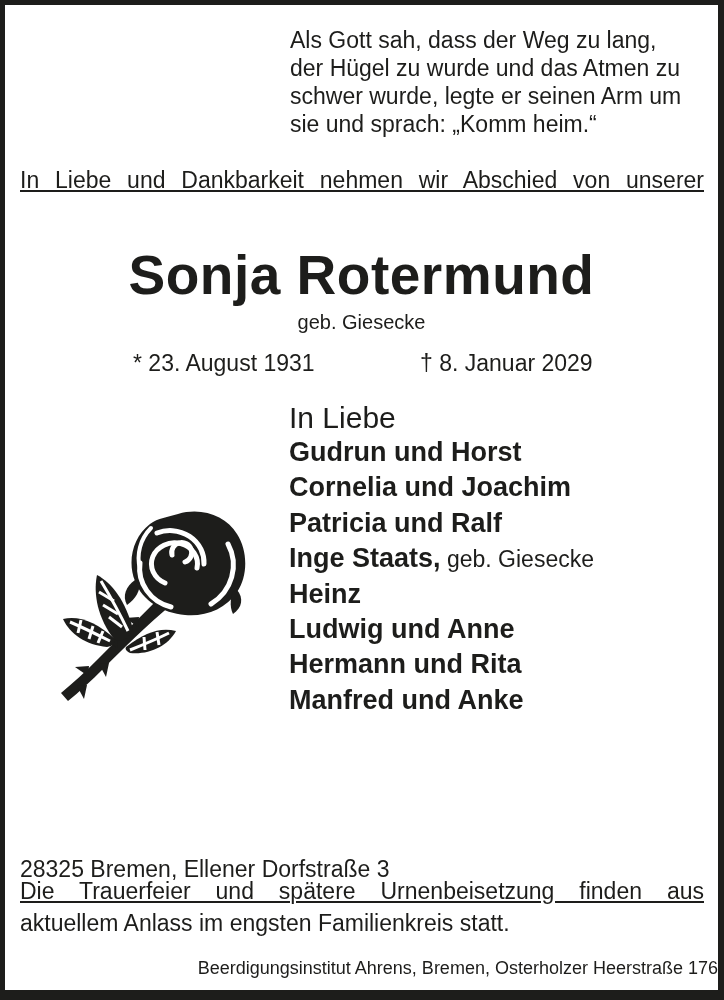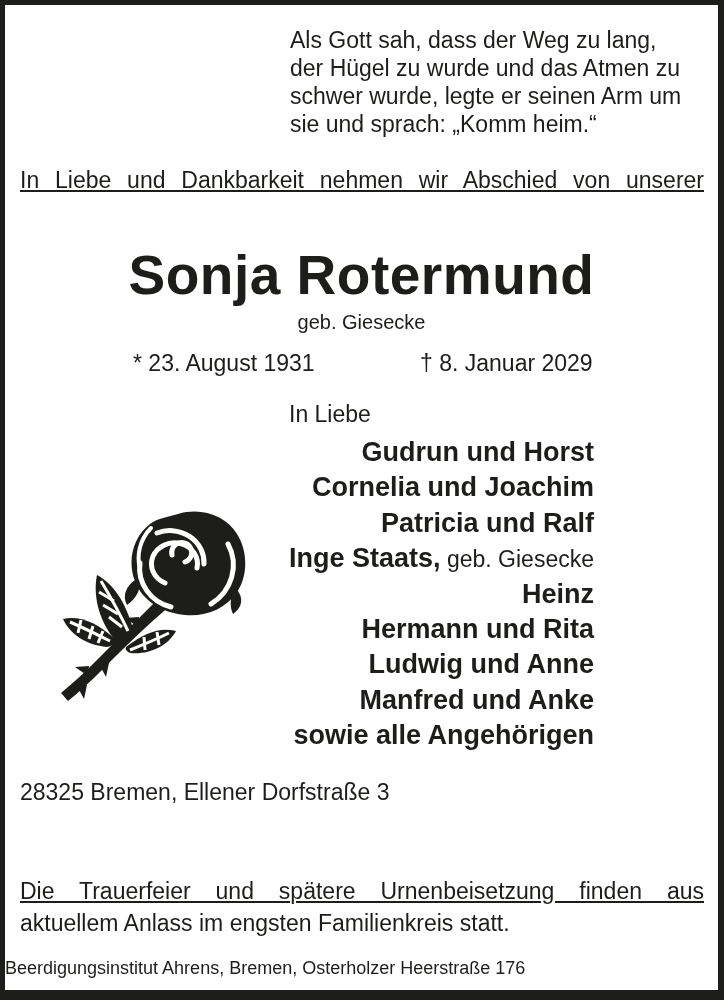--- a/index.html
+++ b/index.html
@@ -42,42 +42,42 @@
     white-space: nowrap;
   }
   .maiden-name {
     left: 0; right: 0; top: 306px;
     font-size: 20px; text-align: center;
   }
   .dates { left: 0; right: 0; top: 345px; font-size: 23px; height: 30px; }
   .birth-date { position: absolute; left: 113px; white-space: nowrap; margin-left: 15px; }
   .death-date { position: absolute; left: 415px; white-space: nowrap; }
 
-  .in-liebe { left: 284px; top: 396px; font-size: 23px; }
+  .in-liebe { left: 284px; top: 396px; font-size: 30px; }
 
-  .mourners { left: 284px; top: 430px; text-align: right; }
+  .mourners { left: 284px; top: 430px; }
   .mourner-line {
     font-size: 27px; font-weight: bold;
     line-height: 34.4px; white-space: nowrap;
   }
   .mourner-suffix { font-size: 23px; font-weight: normal; }
 
   .rose { left: 35px; top: 495px; width: 230px; height: 220px; }
 
   .address {
-    left: 15px; top: 772px;
+    left: 15px; top: 849px;
     font-size: 23px; line-height: 30.5px;
   }
   .ceremony {
     left: 15px; right: 14px; top: 871px;
     font-size: 23px; line-height: 31.5px;
   }
   .funeral-home {
     left: 0; right: 0; top: 953px;
-    font-size: 18px; text-align: left;
+    font-size: 18px; text-align: right;
   }
 </style>
 </head>
 <body>
 
 <div class="frame">
 
   <div class="abs poem">
     <div>Als Gott sah, dass der Weg zu lang,</div>
     <div>der Hügel zu wurde und das Atmen zu</div>
@@ -98,24 +98,23 @@
   </div>
 
   <div class="abs in-liebe">In Liebe</div>
 
   <div class="abs mourners">
     <div class="mourner-line"><span>Gudrun und Horst</span><span class="mourner-suffix"></span></div>
     <div class="mourner-line"><span>Cornelia und Joachim</span><span class="mourner-suffix"></span></div>
     <div class="mourner-line"><span>Patricia und Ralf</span><span class="mourner-suffix"></span></div>
     <div class="mourner-line"><span>Inge Staats,</span><span class="mourner-suffix"> geb. Giesecke</span></div>
     <div class="mourner-line"><span>Heinz</span><span class="mourner-suffix"></span></div>
+    <div class="mourner-line"><span>Ludwig und Anne</span><span class="mourner-suffix"></span></div>
     <div class="mourner-line"><span>Hermann und Rita</span><span class="mourner-suffix"></span></div>
-    <div class="mourner-line"><span>Ludwig und Anne</span><span class="mourner-suffix"></span></div>
     <div class="mourner-line"><span>Manfred und Anke</span><span class="mourner-suffix"></span></div>
-    <div class="mourner-line"><span>sowie alle Angehörigen</span><span class="mourner-suffix"></span></div>
   </div>
 
   <svg class="abs rose" viewBox="0 0 230 220" xmlns="http://www.w3.org/2000/svg" aria-hidden="true">
 
     <g fill="#1d1d1b">
       <path d="M122,95 L131,105 C107,125 84,148 64,168 C51,181 39,192 28,201 L21,193 C33,183 45,172 58,159 C79,138 101,116 122,95 Z"></path>
       <path d="M98,127 l-13,-9 14,-1 z"></path>
       <path d="M77,148 l-13,-9 14,-1 z"></path>
       <path d="M48,176 l-13,-9 14,-1 z"></path>
       <path d="M37,186 l7,13 3,-14 z"></path>

